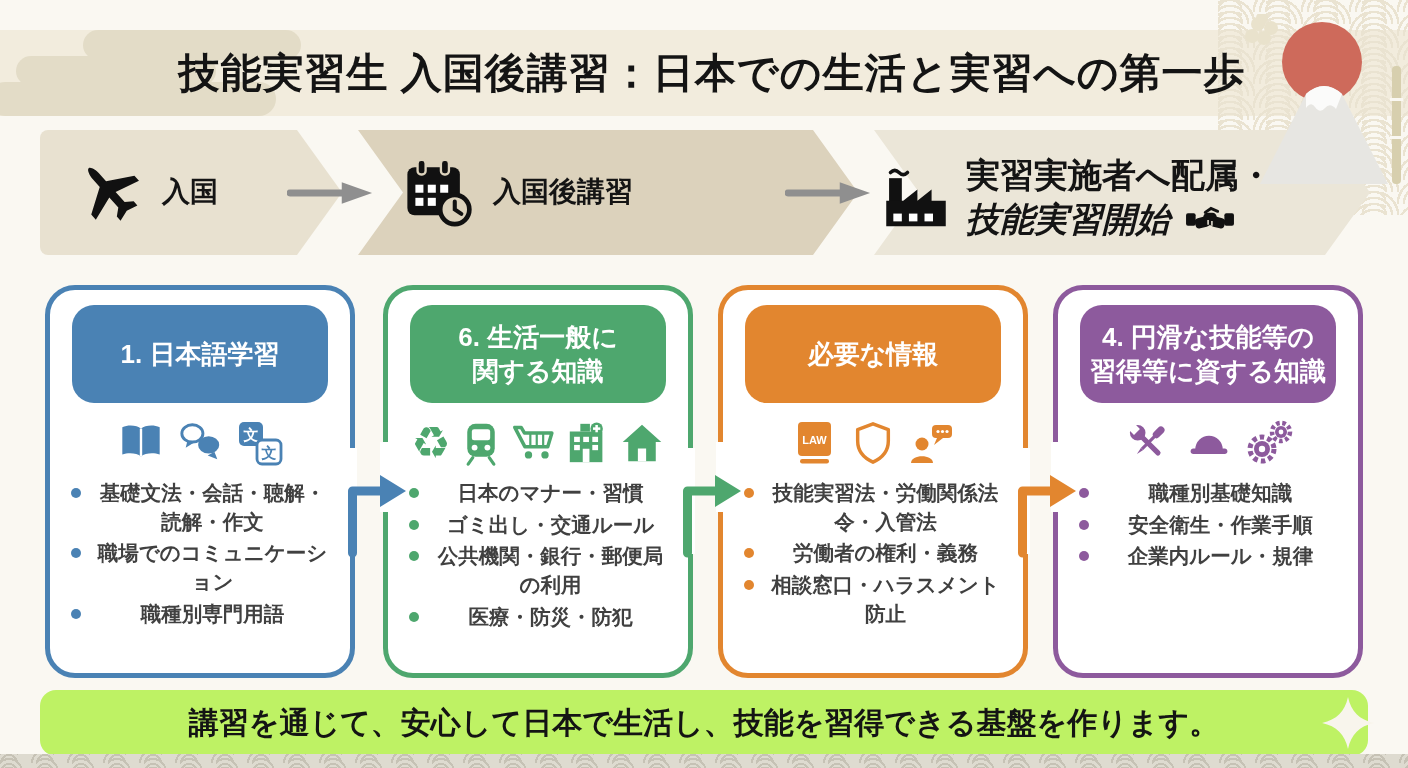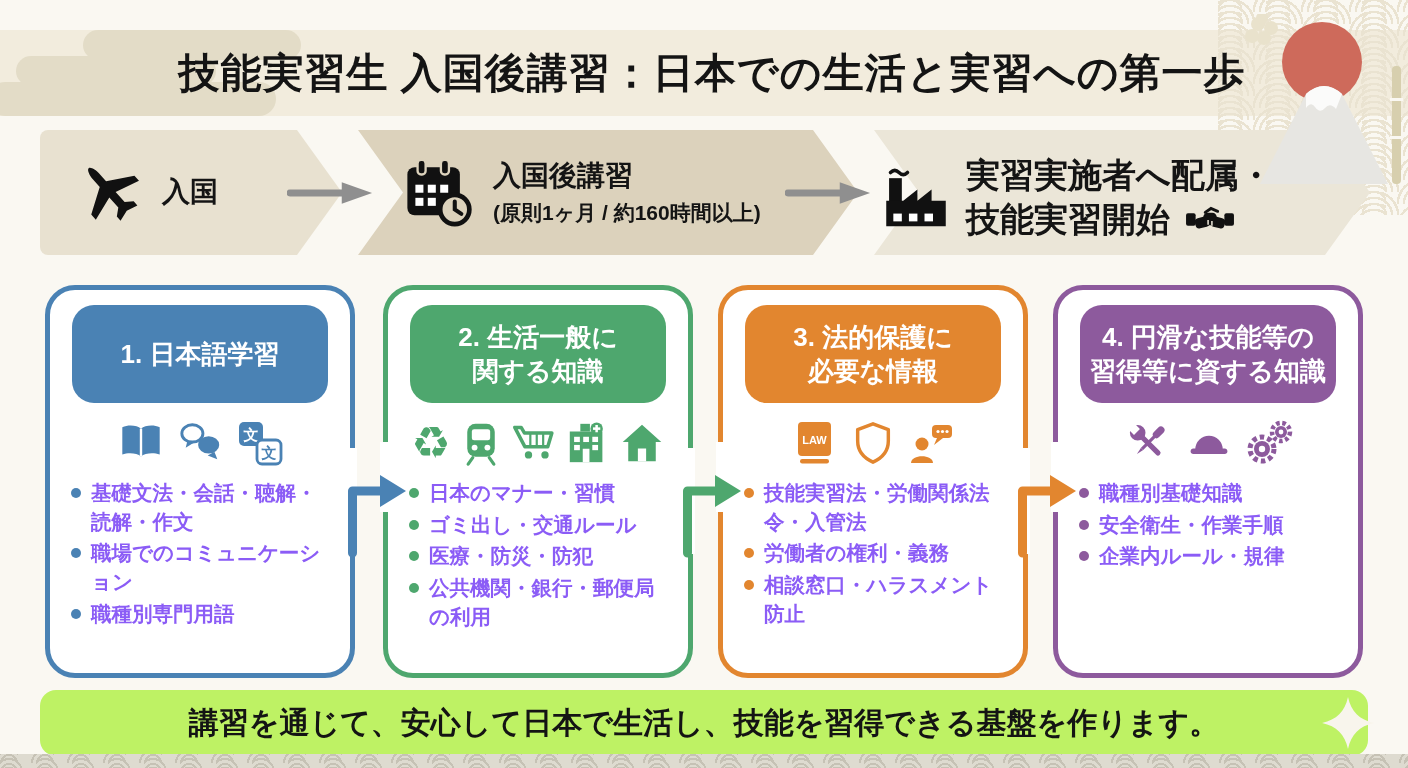--- a/index.html
+++ b/index.html
@@ -36,21 +36,21 @@
   .c2{--c:#4ea76e;left:383px;}
   .c3{--c:#e2862f;left:718px;}
   .c4{--c:#8d5a9d;left:1053px;}
   .card-header{margin:15px 22px 0;min-height:98px;border-radius:22px;background:var(--c);color:#fff;
         font-size:26px;font-weight:800;display:flex;flex-direction:column;align-items:center;
         justify-content:center;line-height:1.32;text-align:center;padding:4px 6px;box-sizing:border-box;}
   .icons-row{display:flex;align-items:center;justify-content:center;gap:11px;margin-top:13px;height:54px;color:var(--c);}
   .icons-row svg{display:block;}
   .glyph-icon{font-size:44px;font-weight:bold;line-height:1;font-family:"DejaVu Sans",sans-serif;}
   .bullets{margin:9px 16px 0 18px;padding:0;list-style:none;font-size:20.5px;font-weight:700;
-        color:#8b5cf6;line-height:1.4;}
+        color:#404040;line-height:1.4;text-align:center;}
   .bullets li{position:relative;padding-left:23px;margin-bottom:3px;}
   .bullets li::before{content:"";position:absolute;left:3px;top:9px;width:10px;height:10px;
         border-radius:50%;background:var(--c);}
   .patch{position:absolute;background:#fff;z-index:5;}
   .elbow{position:absolute;top:445px;width:80px;height:115px;z-index:6;}
   
   .footer-bar{position:absolute;left:40px;top:690px;width:1328px;height:66px;background:#bef264;
         border-radius:16px;display:flex;align-items:center;justify-content:center;z-index:2;}
   .footer-text{font-size:30px;font-weight:900;}
   .sparkle{position:absolute;left:1320px;top:695px;z-index:3;}
@@ -125,21 +125,20 @@
             <rect x="17" y="19" width="5.5" height="5.5"></rect>
             <rect x="25.5" y="19" width="5.5" height="5.5"></rect>
           <rect x="8.5" y="28" width="5.5" height="5.5"></rect>
             <rect x="17" y="28" width="5.5" height="5.5"></rect>
         </g>
         <circle cx="35.5" cy="36" r="10" fill="#dcd2bc" stroke="#111" stroke-width="3.2"></circle>
         <path d="M35.5 30.5 V36 l4.5 3" stroke="#111" stroke-width="2.8" fill="none" stroke-linecap="round"></path>
       </svg>
       <div style="margin-left:20px;">
         <div class="b-label">入国後講習</div>
-        <div class="b-sub">(原則1ヶ月 / 約160時間以上)</div>
       </div>
     </div>
 
     <svg class="gray-arrow" style="left:745px;" width="88" height="26" viewBox="0 0 90 26">
       <path d="M3 13 H60" stroke="#8f8f8f" stroke-width="7" stroke-linecap="round"></path>
       <path d="M56 2 L87 13 L56 24 Z" fill="#8f8f8f"></path>
     </svg>
 
     <div class="b-item" style="left:842px;top:24px;">
       <svg width="68" height="68" viewBox="0 0 48 48">
@@ -148,21 +147,21 @@
         <path d="M3 44 V26 h12 l10 -8 v8 l10 -8 v8 h10 v18 z" fill="#111"></path>
         <g fill="#fff">
           <rect x="8" y="35" width="6" height="5.5"></rect>
             <rect x="19" y="35" width="6" height="5.5"></rect>
             <rect x="30" y="35" width="6" height="5.5"></rect>
         </g>
       </svg>
       <div style="margin-left:16px;line-height:1.26;">
         <div class="b-label" style="font-size:34px;">実習実施者へ配属・</div>
         <div style="display:flex;align-items:center;">
-          <span class="b-label" style="font-size:34px;">技能実習開始</span>
+          <span class="b-label" style="font-size:34px;font-style:italic;">技能実習開始</span>
           <svg width="56" height="46" viewBox="0 0 52 48" style="margin-left:12px;">
             <g fill="#111">
               <rect x="1" y="17" width="10" height="13" rx="2"></rect>
               <rect x="41" y="17" width="10" height="13" rx="2"></rect>
               <g transform="rotate(-14 26 24)">
                   <rect x="10" y="19" width="15" height="11" rx="4"></rect>
                 </g>
               <g transform="rotate(14 26 24)">
                   <rect x="27" y="19" width="15" height="11" rx="4"></rect>
                 </g>
@@ -200,21 +199,21 @@
     </div>
     <ul class="bullets">
       <li>基礎文法・会話・聴解・読解・作文</li>
       <li>職場でのコミュニケーション</li>
       <li>職種別専門用語</li>
     </ul>
   </div>
 
   <div class="card c2">
     <div class="card-header">
-      <span>2. 生活一般に</span>
+      <span>6. 生活一般に</span>
       <span>関する知識</span>
     </div>
     <div class="icons-row" style="gap:8px;">
       <span class="glyph-icon">♻</span>
       <svg width="44" height="48" viewBox="0 0 48 48">
         <rect x="9" y="3" width="30" height="36" rx="9" fill="currentColor"></rect>
         <rect x="14" y="9" width="20" height="12" rx="2.5" fill="#fff"></rect>
         <circle cx="17" cy="29" r="3.2" fill="#fff"></circle>
           <circle cx="31" cy="29" r="3.2" fill="#fff"></circle>
         <path d="M15 40 L10 47" stroke="currentColor" stroke-width="3.5" stroke-linecap="round"></path>
@@ -242,28 +241,27 @@
         </g>
       </svg>
       <svg width="46" height="44" viewBox="0 0 48 48">
         <path d="M24 4 L3 23 h6 v21 h30 V23 h6 Z" fill="currentColor"></path>
         <rect x="19.5" y="30" width="9" height="14" fill="#fff"></rect>
       </svg>
     </div>
     <ul class="bullets">
       <li>日本のマナー・習慣</li>
       <li>ゴミ出し・交通ルール</li>
+      <li>公共機関・銀行・郵便局の利用</li>
       <li>医療・防災・防犯</li>
-      <li>公共機関・銀行・郵便局の利用</li>
     </ul>
   </div>
 
   <div class="card c3">
     <div class="card-header">
-      <span>3. 法的保護に</span>
       <span>必要な情報</span>
     </div>
     <div class="icons-row">
       <svg width="48" height="48" viewBox="0 0 48 48">
         <rect x="7" y="3" width="33" height="34" rx="4" fill="currentColor"></rect>
         <text x="23.5" y="25" font-size="11" font-weight="bold" fill="#fff" text-anchor="middle">LAW</text>
         <rect x="9" y="40" width="29" height="4.5" rx="2.2" fill="currentColor"></rect>
       </svg>
       <svg width="46" height="48" viewBox="0 0 48 48">
         <path d="M24 4 L40 10 V22 C40 33 33 40 24 44 C15 40 8 33 8 22 V10 Z" fill="none" stroke="currentColor" stroke-width="3.6" stroke-linejoin="round"></path>

